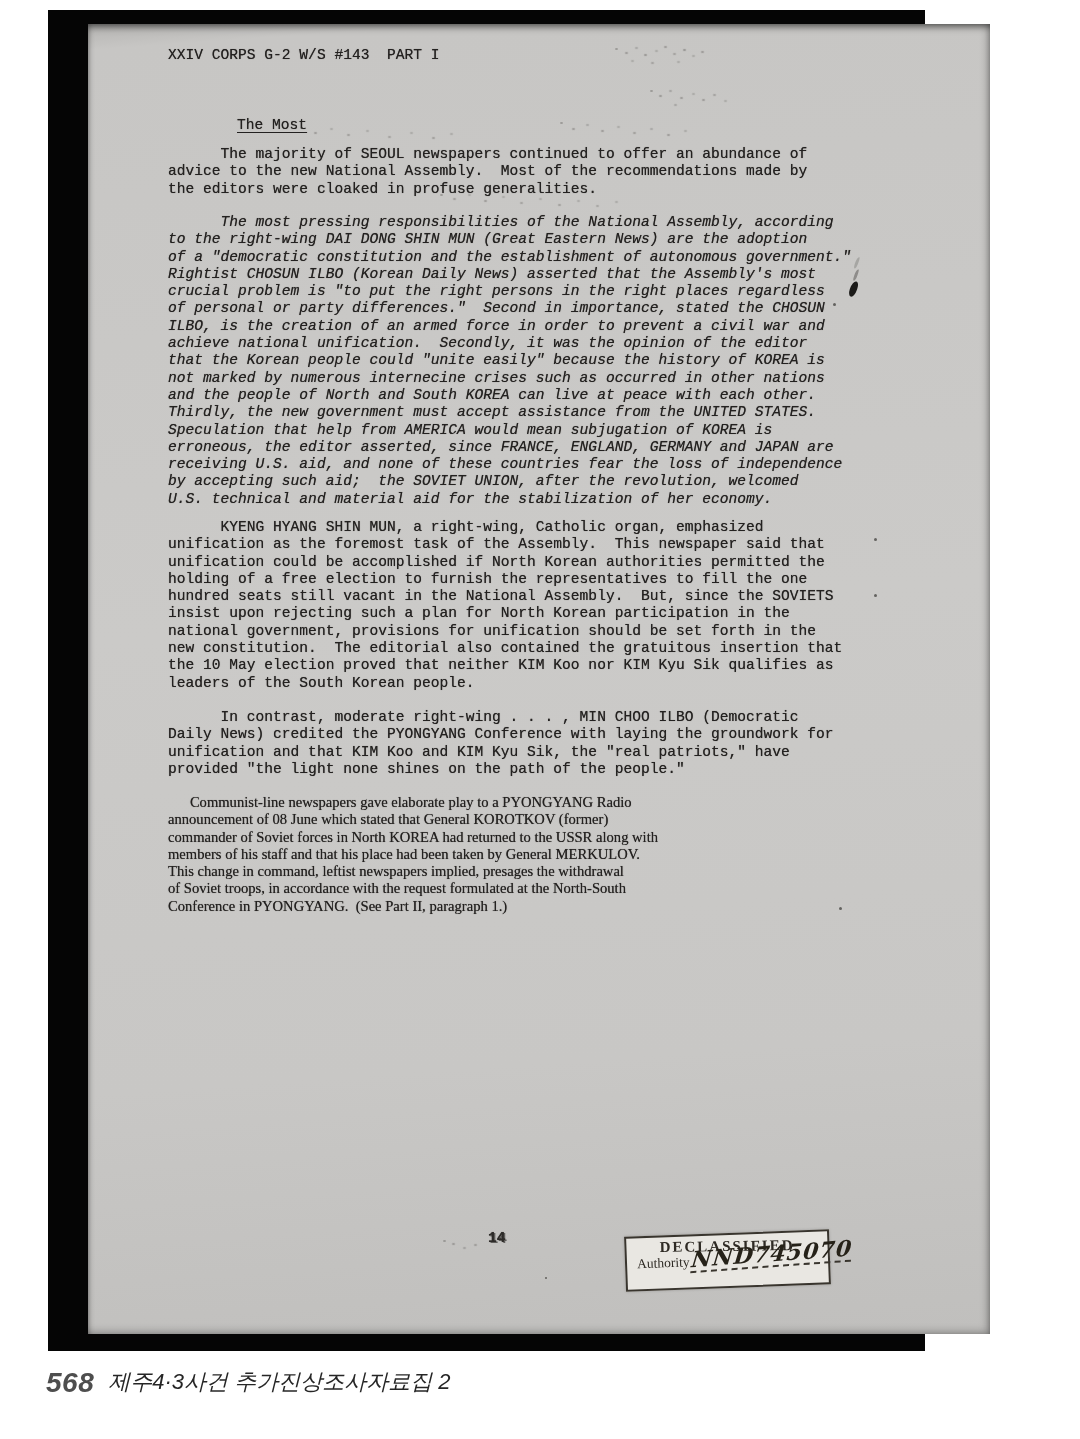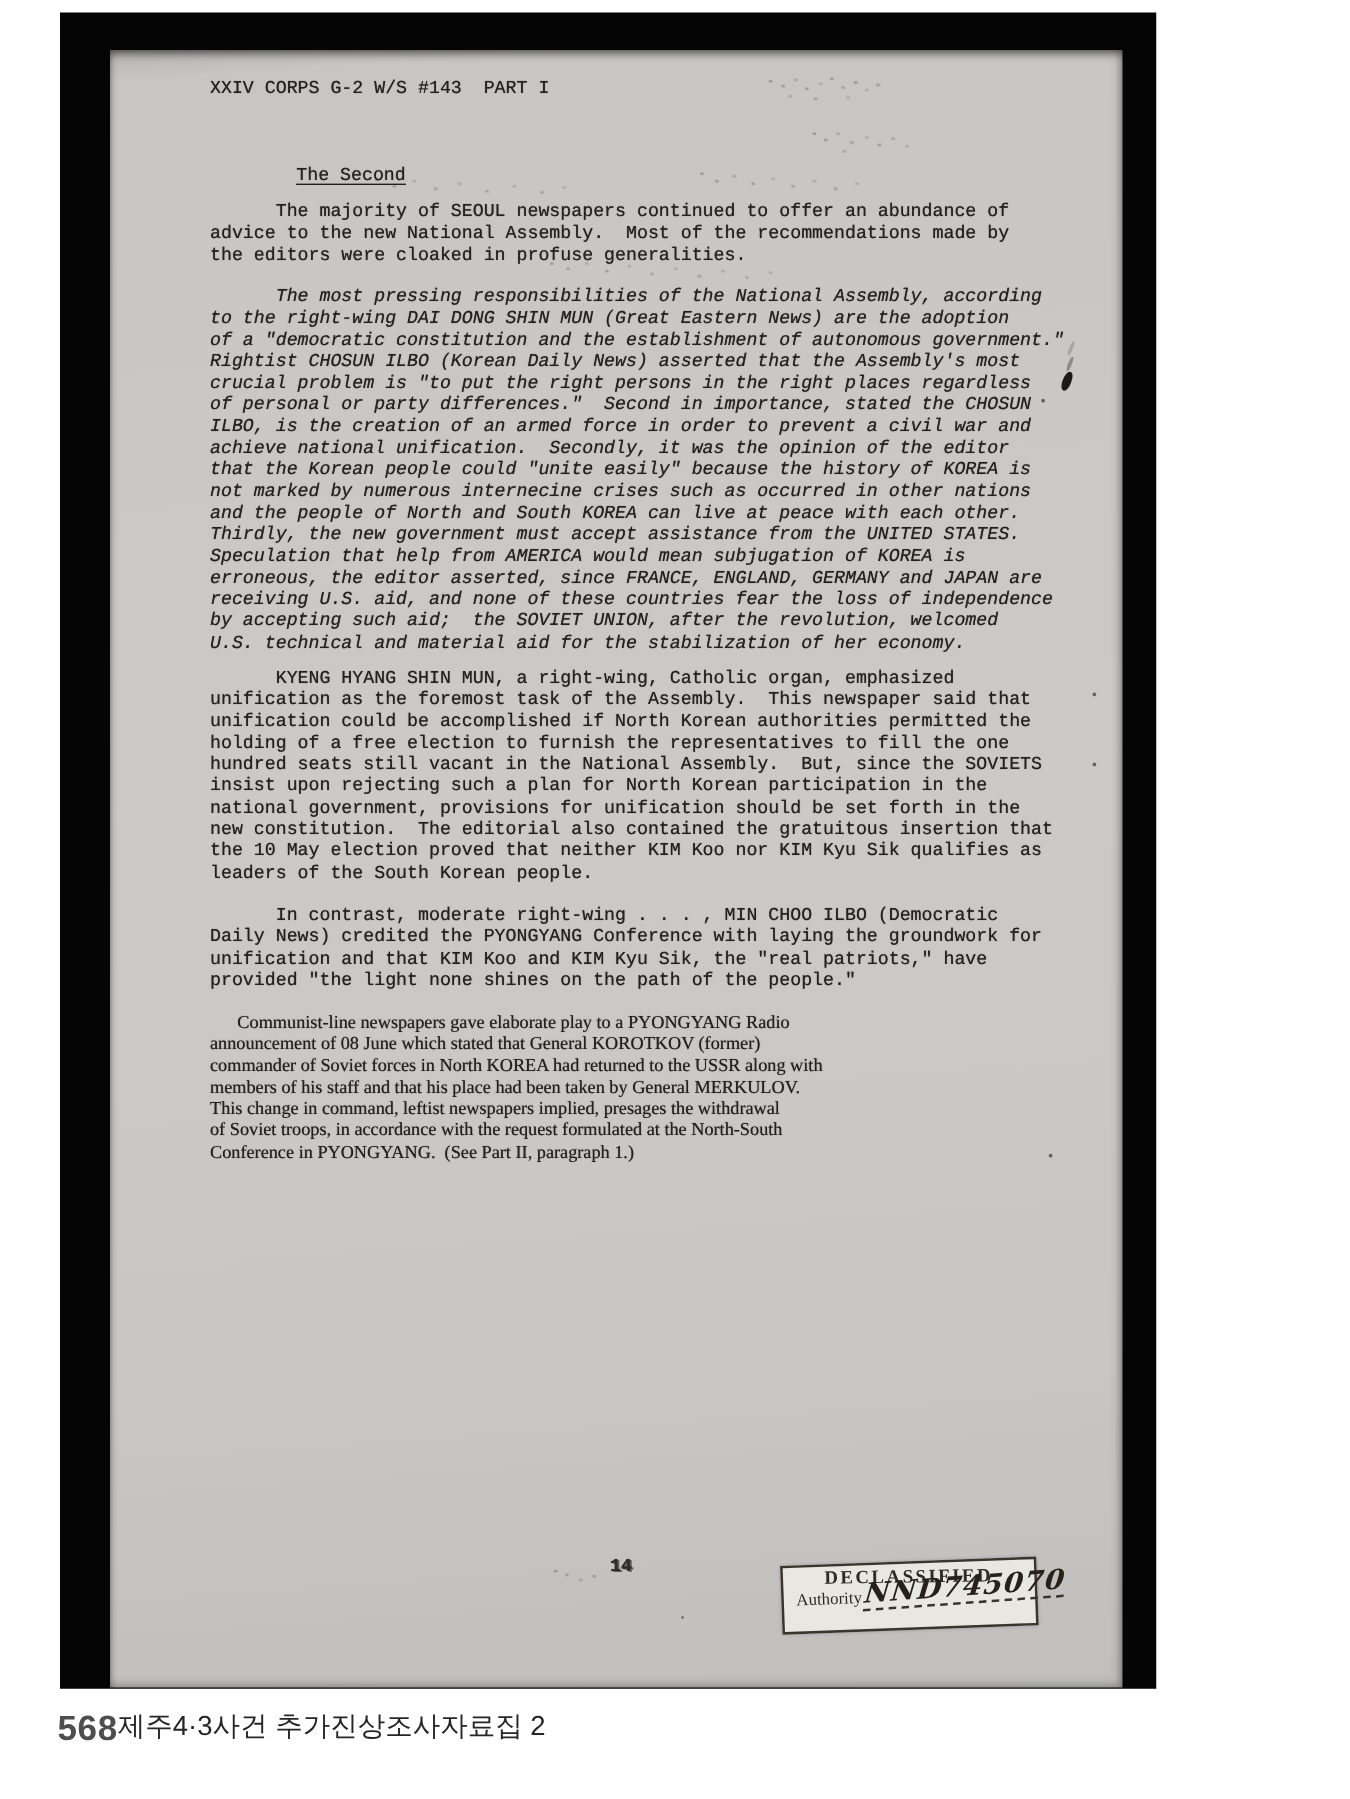--- a/index.html
+++ b/index.html
@@ -8,26 +8,25 @@
     position:relative; width:1080px; height:1439px; background:#ffffff;
     overflow:hidden;
   }
   
   .photo {
     position:absolute; left:48px; top:10px; width:877px; height:1341px;
     background:#050505;
   }
   
   .paper {
-    position:absolute; left:40px; top:14px; width:810px; height:1310px;
+    position:absolute; left:40px; top:14px; width:902px; height:1310px;
     background:linear-gradient(176deg,#b5b4b2 0px,#c7c6c4 26px,#cbcac8 45%,#c8c7c5 78%,#c0bfbd 100%);
     box-shadow: inset 0 5px 7px -2px rgba(0,0,0,.55),
                 inset -4px -4px 8px -2px rgba(0,0,0,.28),
                 inset 3px 0 6px -3px rgba(0,0,0,.25);
-    margin-top: 16px;
   }
   .typed {
     position:absolute;
     font-family:"Liberation Mono","DejaVu Sans Mono",monospace;
     font-size:14.6px; line-height:17.3px; color:#232120;
     text-shadow:0 0 .7px rgba(35,32,28,.75);
     white-space:pre;
   }
   .doc-header { left:80px; top:23px; }
   .section-line { left:79px; top:59px; }
@@ -114,38 +113,39 @@
   .inkdot { position:absolute; width:3px; height:3px; border-radius:50%;
     background:rgba(32,30,27,.6); }
   #d1 { left:745px; top:279px; }
   #d2 { left:786px; top:514px; }
   #d3 { left:786px; top:570px; }
   #d4 { left:751px; top:883px; }
   #d5 { left:457px; top:1253px; width:2px; height:2px; }
   
   .caption {
     position:absolute; left:46px; top:1368px;
-    display:flex; align-items:flex-start; gap:0;
+    display:flex; align-items:center; gap:14px;
     font-family:"Liberation Sans","DejaVu Sans",sans-serif;
+    font-style:italic;
   }
   .caption-num { font-size:28px; font-weight:bold; color:#4e4e4e; letter-spacing:.5px; line-height:1.1; }
   .caption-title { font-size:22px; color:#262626; line-height:1.2; padding-bottom:2px; }
 </style>
 </head>
 <body>
 
 <div class="stage">
 
   <div class="photo">
     <div class="paper">
 
       <div class="typed doc-header">XXIV CORPS G-2 W/S #143  PART I</div>
 
 
-      <div class="typed subsection">The Second</div>
+      <div class="typed subsection">The Most</div>
 
       <div class="typed para p0">      The majority of SEOUL newspapers continued to offer an abundance of
 advice to the new National Assembly.  Most of the recommendations made by
 the editors were cloaked in profuse generalities.</div>
       <div class="typed para p1">      The most pressing responsibilities of the National Assembly, according
 to the right-wing DAI DONG SHIN MUN (Great Eastern News) are the adoption
 of a "democratic constitution and the establishment of autonomous government."
 Rightist CHOSUN ILBO (Korean Daily News) asserted that the Assembly's most
 crucial problem is "to put the right persons in the right places regardless
 of personal or party differences."  Second in importance, stated the CHOSUN

